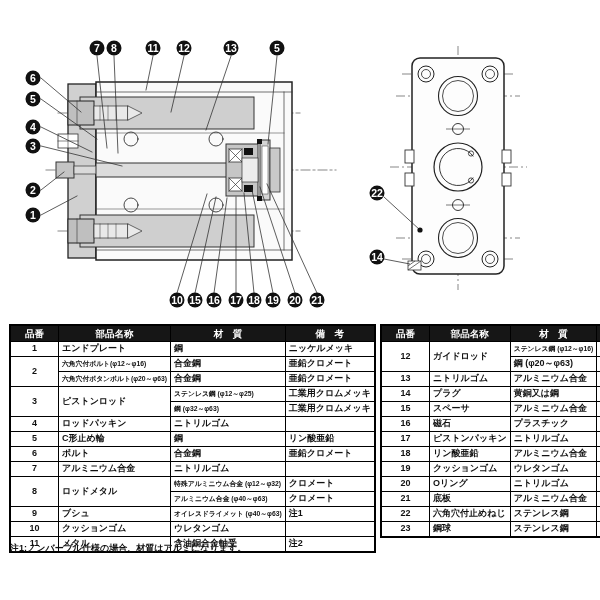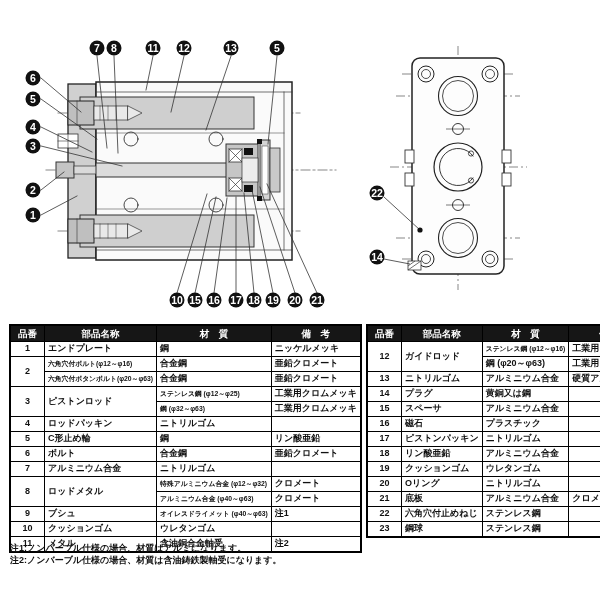--- a/index.html
+++ b/index.html
@@ -5,21 +5,21 @@
   html,body{margin:0;padding:0;background:#fff;}
   body{width:600px;height:600px;font-family:"Liberation Sans","DejaVu Sans",sans-serif;}
   .page{position:relative;width:600px;height:600px;background:#fff;overflow:hidden;}
   .diagram-svg{position:absolute;left:0;top:0;width:600px;height:322px;}
   .tables{position:absolute;left:9px;top:324px;display:flex;gap:4px;align-items:flex-start;}
   table{border-collapse:collapse;table-layout:fixed;}
   table{border:2px solid #000;}
   th,td{border:1px solid #000;font-size:9px;line-height:1.05;padding:0 3px;height:14px;
         white-space:nowrap;overflow:hidden;vertical-align:middle;font-weight:bold;color:#111;}
   th{background:#161616;color:#fff;text-align:center;font-size:9.5px;height:15px;}
-  th.c,td.c{text-align:center;padding:0 7px;}
+  th.c,td.c{text-align:center;padding:0 14px;}
   td.small{font-size:6.8px;}
   .tL col.no{width:26px}.tL col.nm{width:88px}.tL col.mt{width:92px}.tL col.nt{width:78px}
   .tR col.no{width:28px}.tR col.nm{width:94px}.tR col.mt{width:94px}.tR col.nt{width:76px}
   .notes{position:absolute;left:10px;top:542px;font-size:9px;font-weight:bold;color:#111;line-height:12px;white-space:nowrap;}
   .balloon-text{fill:#fff;font-size:10.5px;font-weight:bold;text-anchor:middle;font-family:"Liberation Sans","DejaVu Sans",sans-serif;}
 </style>
 </head>
 <body>
 
 <div class="page">
@@ -477,16 +477,15 @@
           <td>鋼球</td>
           <td>ステンレス鋼</td>
           <td></td>
         </tr>
       </tbody>
     </table>
   </div>
 
   <div class="notes">
     <div>注1:ノンバーブル仕様の場合、材質はアルミになります。</div>
-    <div>注2:ノンバーブル仕様の場合、材質は含油鋳鉄製軸受になります。</div>
   </div>
 
 </div>
 
 </body></html>

